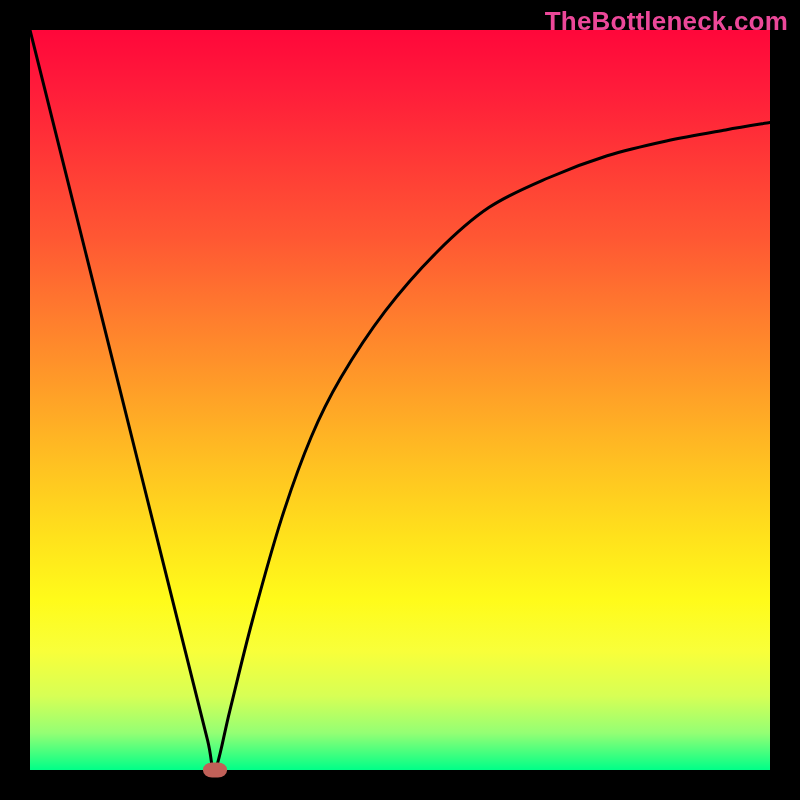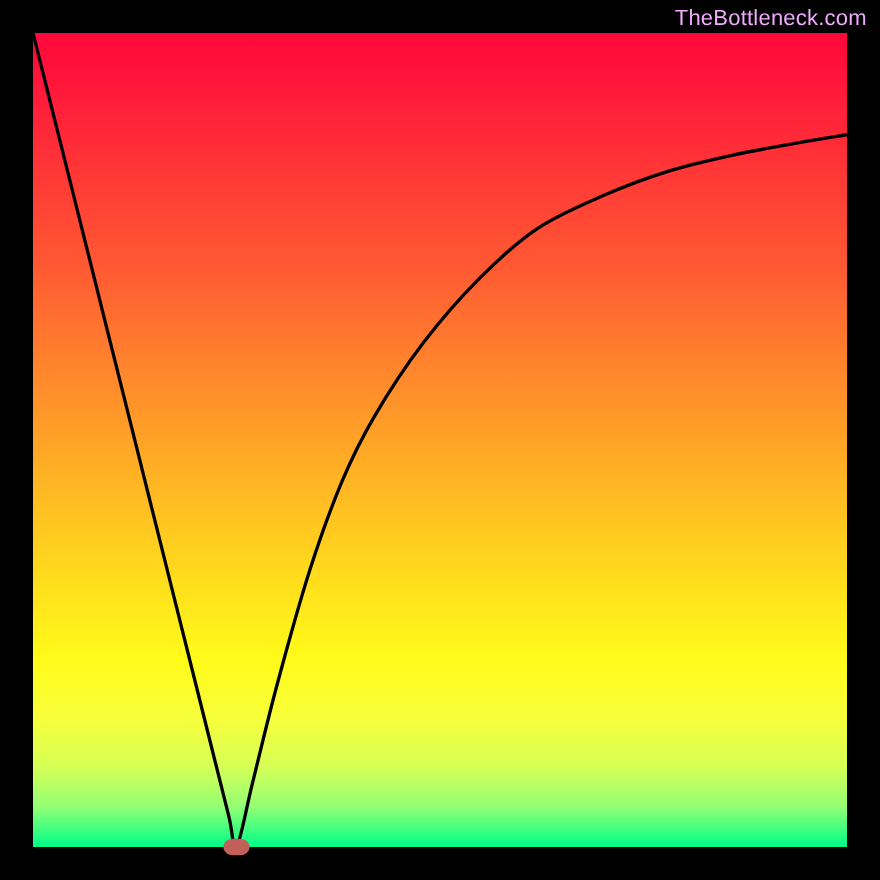--- a/index.html
+++ b/index.html
@@ -31,23 +31,23 @@
       #f8ff3a 84%,
       #d7ff55 90%,
       #94ff74 95%,
       #00ff88 100%
     );
   }
   .watermark {
     position: absolute;
     top: 6px;
     right: 12px;
-    color: #f0abfc;
-    font-size: 20px;
-    font-weight: 400;
+    color: #ec4899;
+    font-size: 26px;
+    font-weight: 700;
     letter-spacing: 0.2px;
     z-index: 20;
     user-select: none;
   }
   svg.curve {
     position: absolute;
     left: 0;
     top: 0;
     width: 740px;
     height: 740px;

